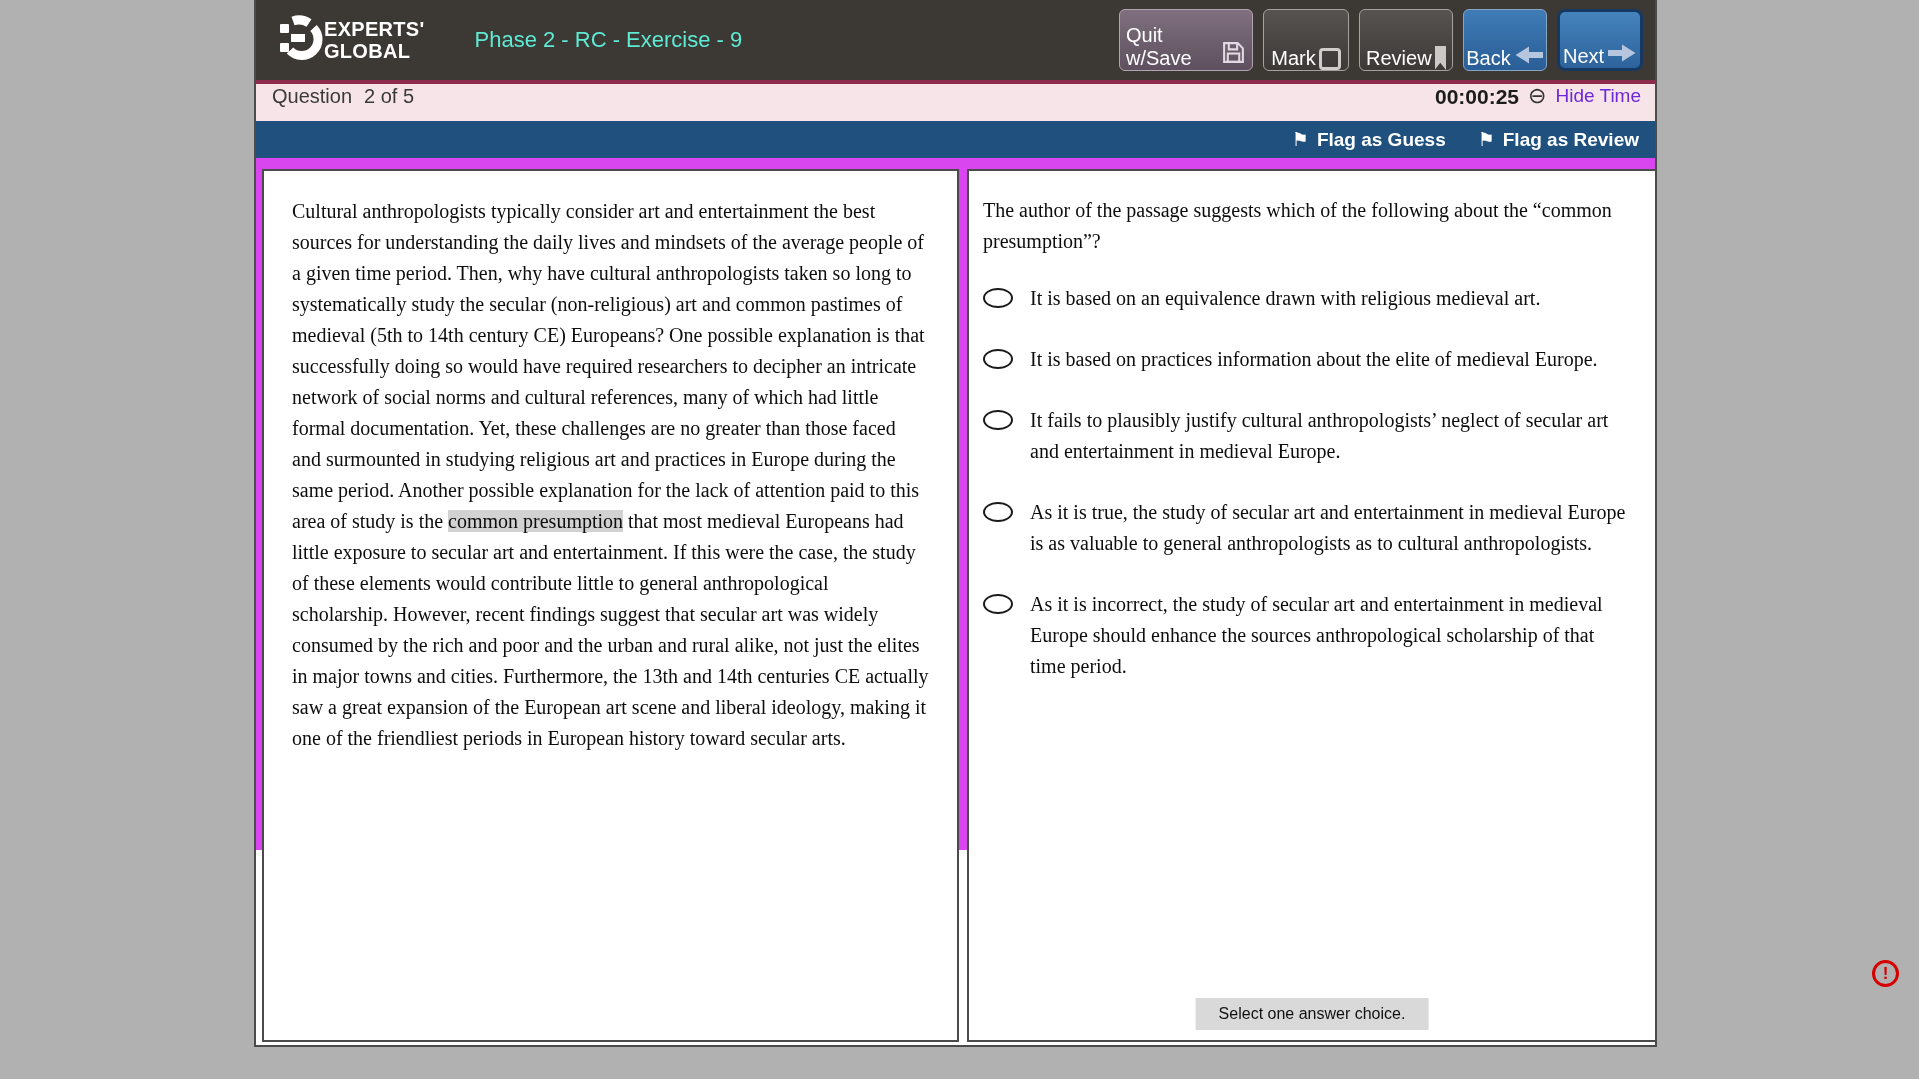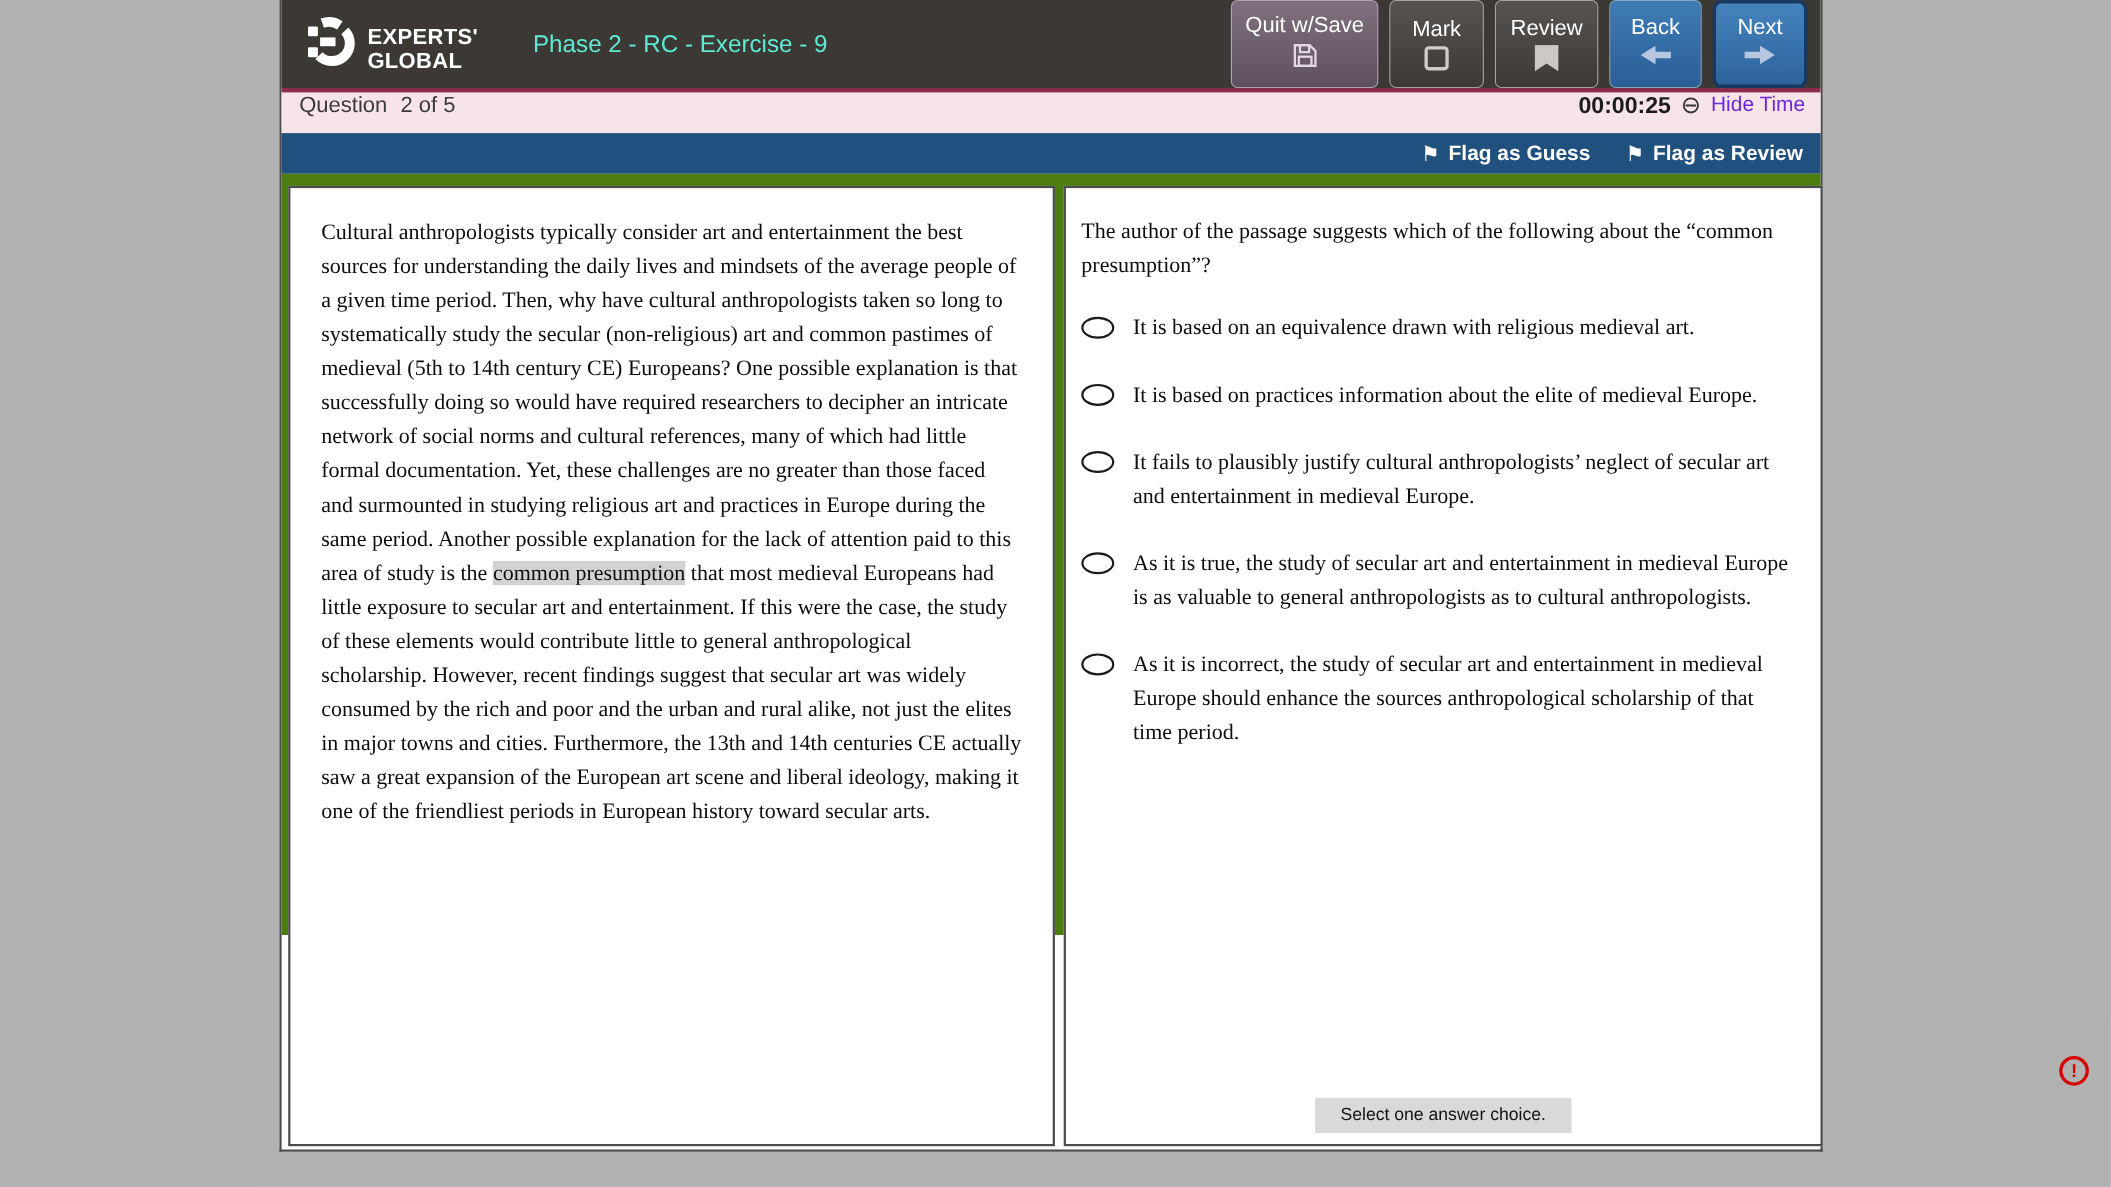--- a/index.html
+++ b/index.html
@@ -15,27 +15,27 @@
     width:1403px; height:1047px;
     background:#ffffff;
     border:2px solid #4b4b4b; border-top:none;
   }
   
   .header {
     height:80px; background:#3c3935;
     display:flex; align-items:center;
     padding:0 12px 0 20px;
   }
-  .logo { display:flex; align-items:flex-end; gap:10px; }
+  .logo { display:flex; align-items:center; }
   .logo-text { color:#fff; font-weight:bold; font-size:20px; line-height:22px; letter-spacing:.3px; }
   .app-title { color:#5eead4; font-size:22px; font-weight:400; margin-left:50px; }
   .btns { margin-left:auto; display:flex; gap:10px; align-items:center; }
   .btn {
-    height:80px; border-radius:6px; color:#fff; font-size:20px;
-    display:flex; flex-direction:column; align-items:center; justify-content:center;
+    height:62px; border-radius:6px; color:#fff; font-size:20px;
+    display:flex; flex-direction:row; align-items:flex-end; justify-content:center;
     gap:3px; cursor:pointer; padding:0 6px;
   }
   .btn-quit   { width:134px; background:linear-gradient(#80707f,#5e505e); border:1px solid #b3a4b2; }
   .btn-mark   { width:86px;  background:linear-gradient(#575350,#3d3936); border:1px solid #a5a29f; }
   .btn-review { width:94px;  background:linear-gradient(#575350,#3d3936); border:1px solid #a5a29f; }
   .btn-back   { width:84px;  background:linear-gradient(#3f7cb6,#2a5e96); border:1px solid #87a6c4; }
   .btn-next   { width:86px;  background:linear-gradient(#4583bd,#2d639c); border:3px solid #173860; border-radius:8px; }
   .mark-square { width:22px; height:22px; border:3px solid #d0cecb; border-radius:4px; display:inline-block; }
   .bookmark { width:22px; height:24px; background:#cbc8c5; display:inline-block;
     clip-path:polygon(0 0,100% 0,100% 100%,50% 70%,0 100%); }
@@ -52,21 +52,21 @@
   .hide-time { font-size:19px; color:#6d28d9; }
   
   .flagbar {
     height:37px; background:#20507e; color:#fff;
     display:flex; align-items:center; justify-content:flex-end;
     gap:32px; padding-right:16px; font-weight:bold; font-size:19px;
   }
   .flag-item { display:flex; align-items:center; gap:8px; cursor:pointer; }
   .flag-glyph { font-size:19px; font-weight:normal; }
   
-  .main { position:relative; height:692px; background:#4d7c0f; }
+  .main { position:relative; height:692px; background:#d946ef; }
   .panel {
     position:absolute; top:11px; height:873px;
     border:2px solid #4b4b4b; background:#fff; overflow:hidden;
   }
   .panel-left  { left:6px;  width:697px; padding:25px 28px; }
   .panel-right { left:711px; width:690px; padding:24px 26px 0 14px; }
   .serif { font-family:"Liberation Serif", serif; font-size:20px; line-height:31px; color:#0d0d0d; }
   .passage-highlight { background:#d2d2d2; }
   .question-text { margin-bottom:26px; padding-right:4px; }
   .choice { display:flex; gap:17px; margin-bottom:30px; cursor:pointer; }

